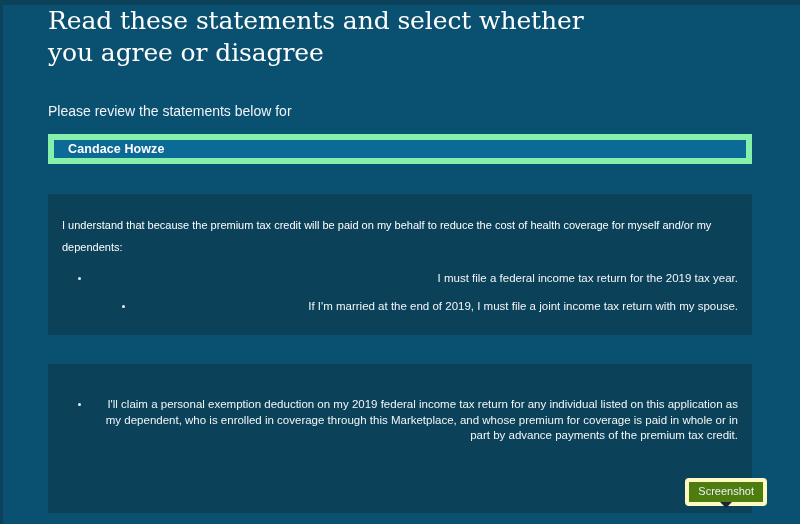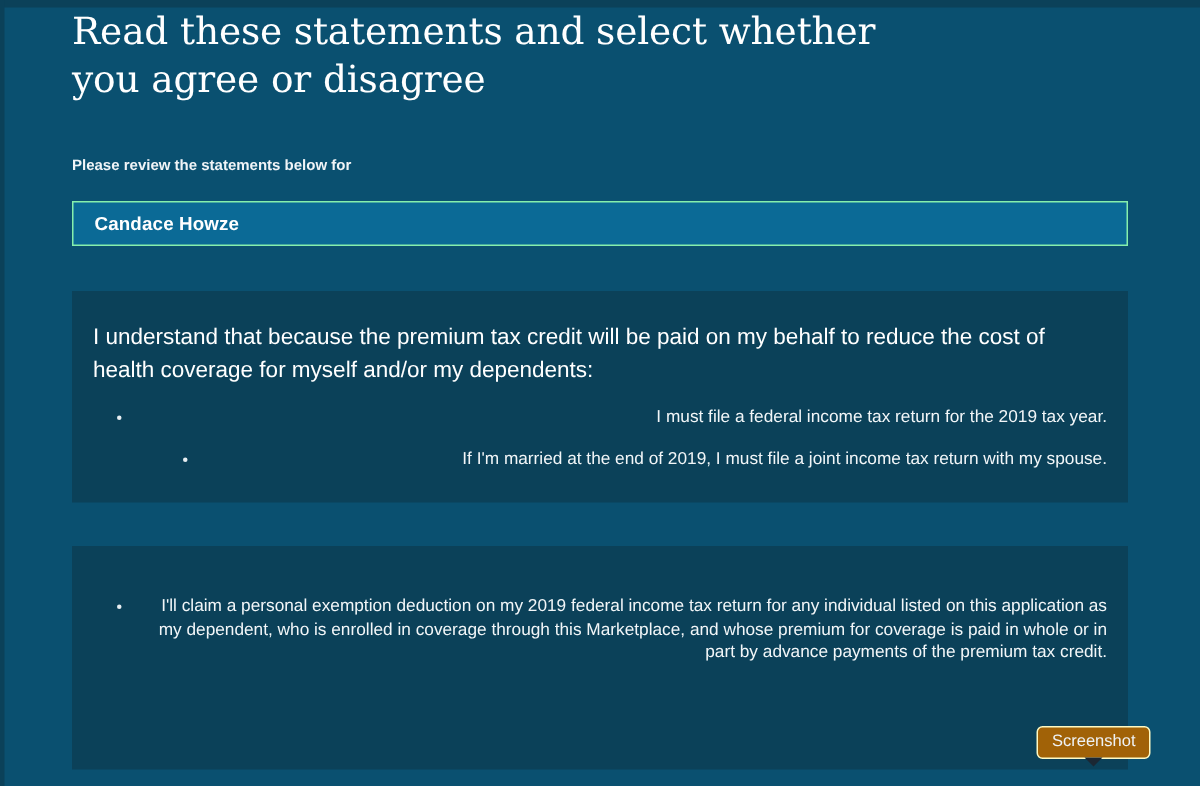--- a/index.html
+++ b/index.html
@@ -46,33 +46,33 @@
     font-weight: 400;
     line-height: 32px;
     letter-spacing: -0.1px;
     color: #ffffff;
     padding-top: 5px;
     max-width: 640px;
   }
 
   .intro-text {
     margin-top: 33px;
-    font-size: 10px;
-    font-weight: 700;
+    font-size: 14px;
+    font-weight: 400;
     line-height: 18px;
     color: #f0f4f7;
   }
 
   
   .name-banner {
     margin-top: 14px;
     width: 704px;
     height: 30px;
     background: #0b6a96;
-    border: 1px solid #86efac;
+    border: 6px solid #86efac;
     display: flex;
     align-items: center;
     padding-left: 14px;
   }
   .name-banner-label {
     font-size: 12.5px;
     font-weight: 700;
     color: #ffffff;
     letter-spacing: 0.1px;
   }
@@ -80,21 +80,21 @@
   
   .panel {
     width: 704px;
     background: #0b4159;
     padding: 20px 14px 22px 14px;
   }
   .panel--first { margin-top: 30px; height: 141px; }
   .panel--second { margin-top: 29px; height: 149px; }
 
   .panel-heading {
-    font-size: 15px;
+    font-size: 11px;
     font-weight: 400;
     line-height: 22px;
     color: #ffffff;
     max-width: 676px;
   }
 
   .panel-list {
     margin-top: 13px;
     padding-left: 30px;
     list-style: none;
@@ -118,22 +118,22 @@
     background: #e8eef2;
   }
   .panel-list--spaced li + li { margin-top: 12px; margin-left: 44px; }
   .panel-list--tight li + li { margin-top: 2px; text-decoration: underline; }
 
   
   .screenshot-tooltip {
     position: absolute;
     right: 33px;
     bottom: 18px;
-    background: #a16207;
-    border: 1px solid #fef9c3;
+    background: #4d7c0f;
+    border: 4px solid #fef9c3;
     border-radius: 4px;
     padding: 3px 9px 4px 9px;
     font-size: 11px;
     line-height: 13px;
     color: #eef2f5;
     white-space: nowrap;
   }
   .screenshot-tooltip::after {
     content: "";
     position: absolute;

